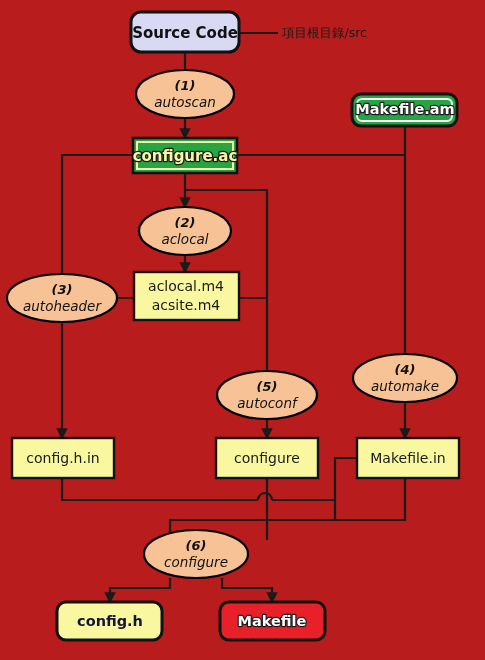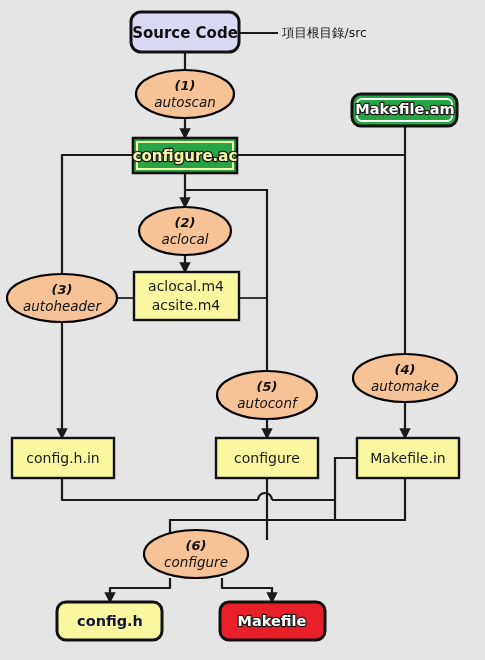--- a/index.html
+++ b/index.html
@@ -7,21 +7,21 @@
     padding: 0;
     background: #ffffff;
   }
   body {
     font-family: "DejaVu Sans", sans-serif;
   }
   #canvas {
     position: relative;
     width: 485px;
     height: 660px;
-    background: #e5e5e5;
+    background: #b91c1c;
     overflow: hidden;
   }
   svg.diagram {
     position: absolute;
     left: 0;
     top: 0;
     width: 485px;
     height: 660px;
   }
   .edge {

